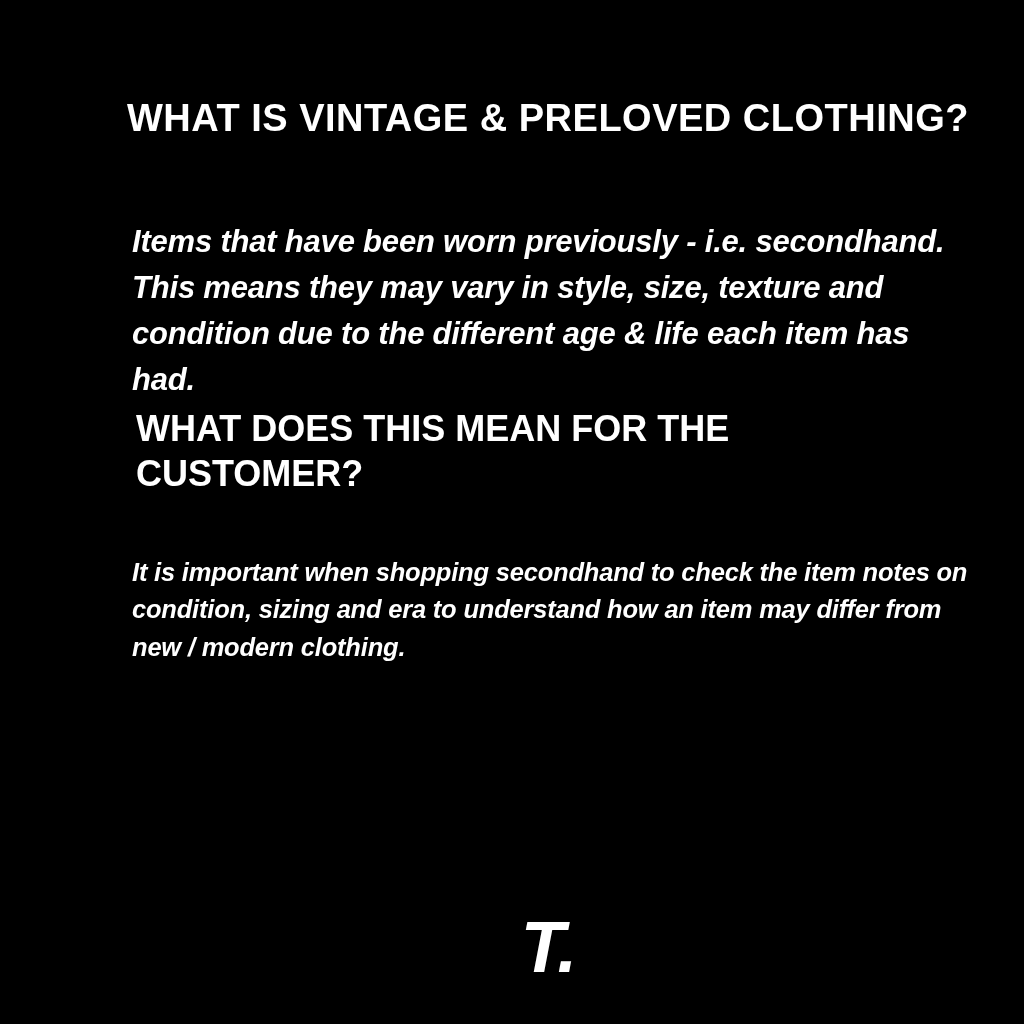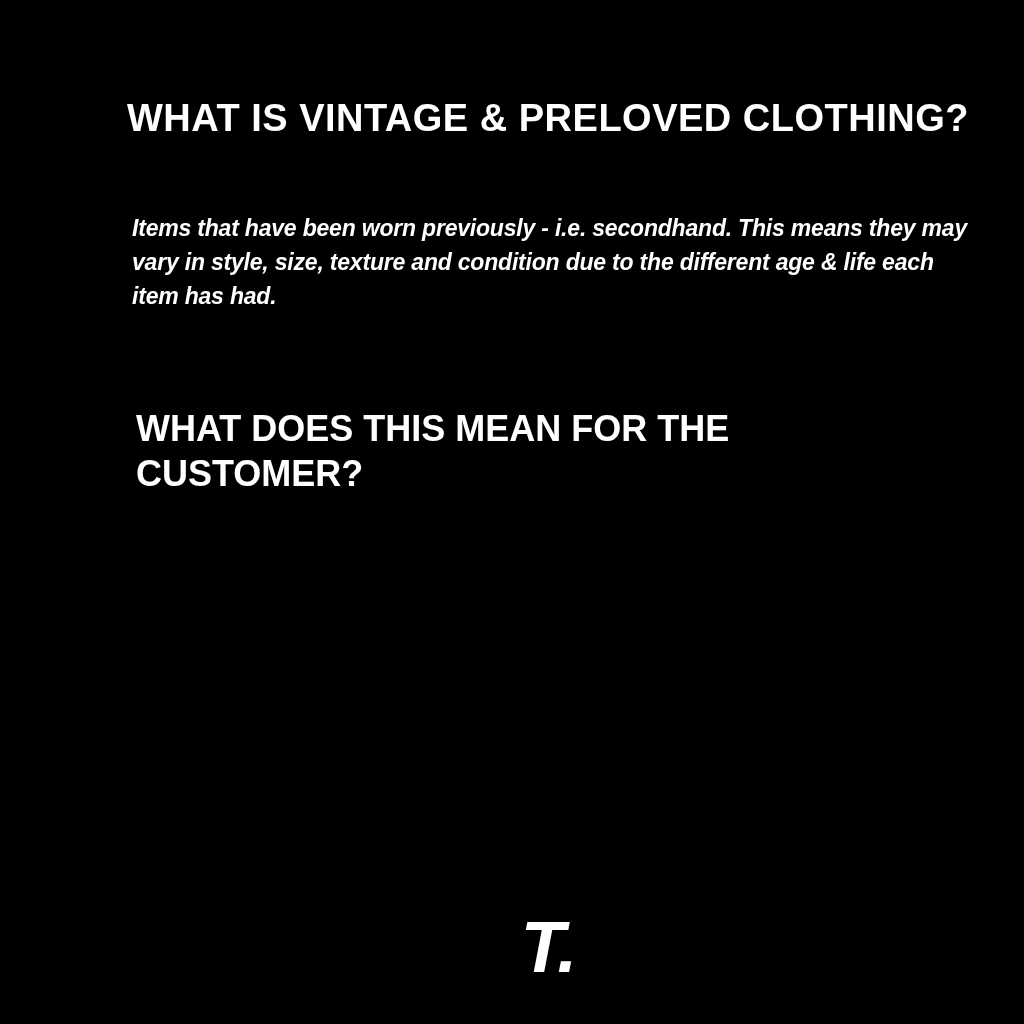--- a/index.html
+++ b/index.html
@@ -33,21 +33,21 @@
     letter-spacing: 0.5px;
     line-height: 1.15;
     padding: 0 40px;
     box-sizing: border-box;
   }
   .para-1 {
     position: absolute;
     top: 188px;
     left: 96px;
     width: 838px;
-    font-size: 23px;
+    font-size: 31px;
     font-weight: bold;
     font-style: italic;
     line-height: 1.48;
     letter-spacing: -0.2px;
   }
   .heading-second {
     position: absolute;
     top: 376px;
     left: 0;
     width: 1024px;
@@ -117,20 +117,21 @@
 <body>
 
 <div class="page">
 
   <h1 class="heading-main">WHAT IS VINTAGE &amp; PRELOVED CLOTHING?</h1>
 
   <p class="para-1">Items that have been worn previously - i.e. secondhand. This means they may vary in style, size, texture and condition due to the different age &amp; life each item has had.</p>
 
   <h2 class="heading-second">WHAT DOES THIS MEAN FOR THE CUSTOMER?</h2>
 
+  <p class="para-2">It is important when shopping secondhand to check the item notes on condition, sizing and era to understand how an item may differ from new / modern clothing.</p>
 
 
 
   <div class="logo">
     <span class="logo-mark">T.</span>
   </div>
 
 </div>
 
 </body></html>

